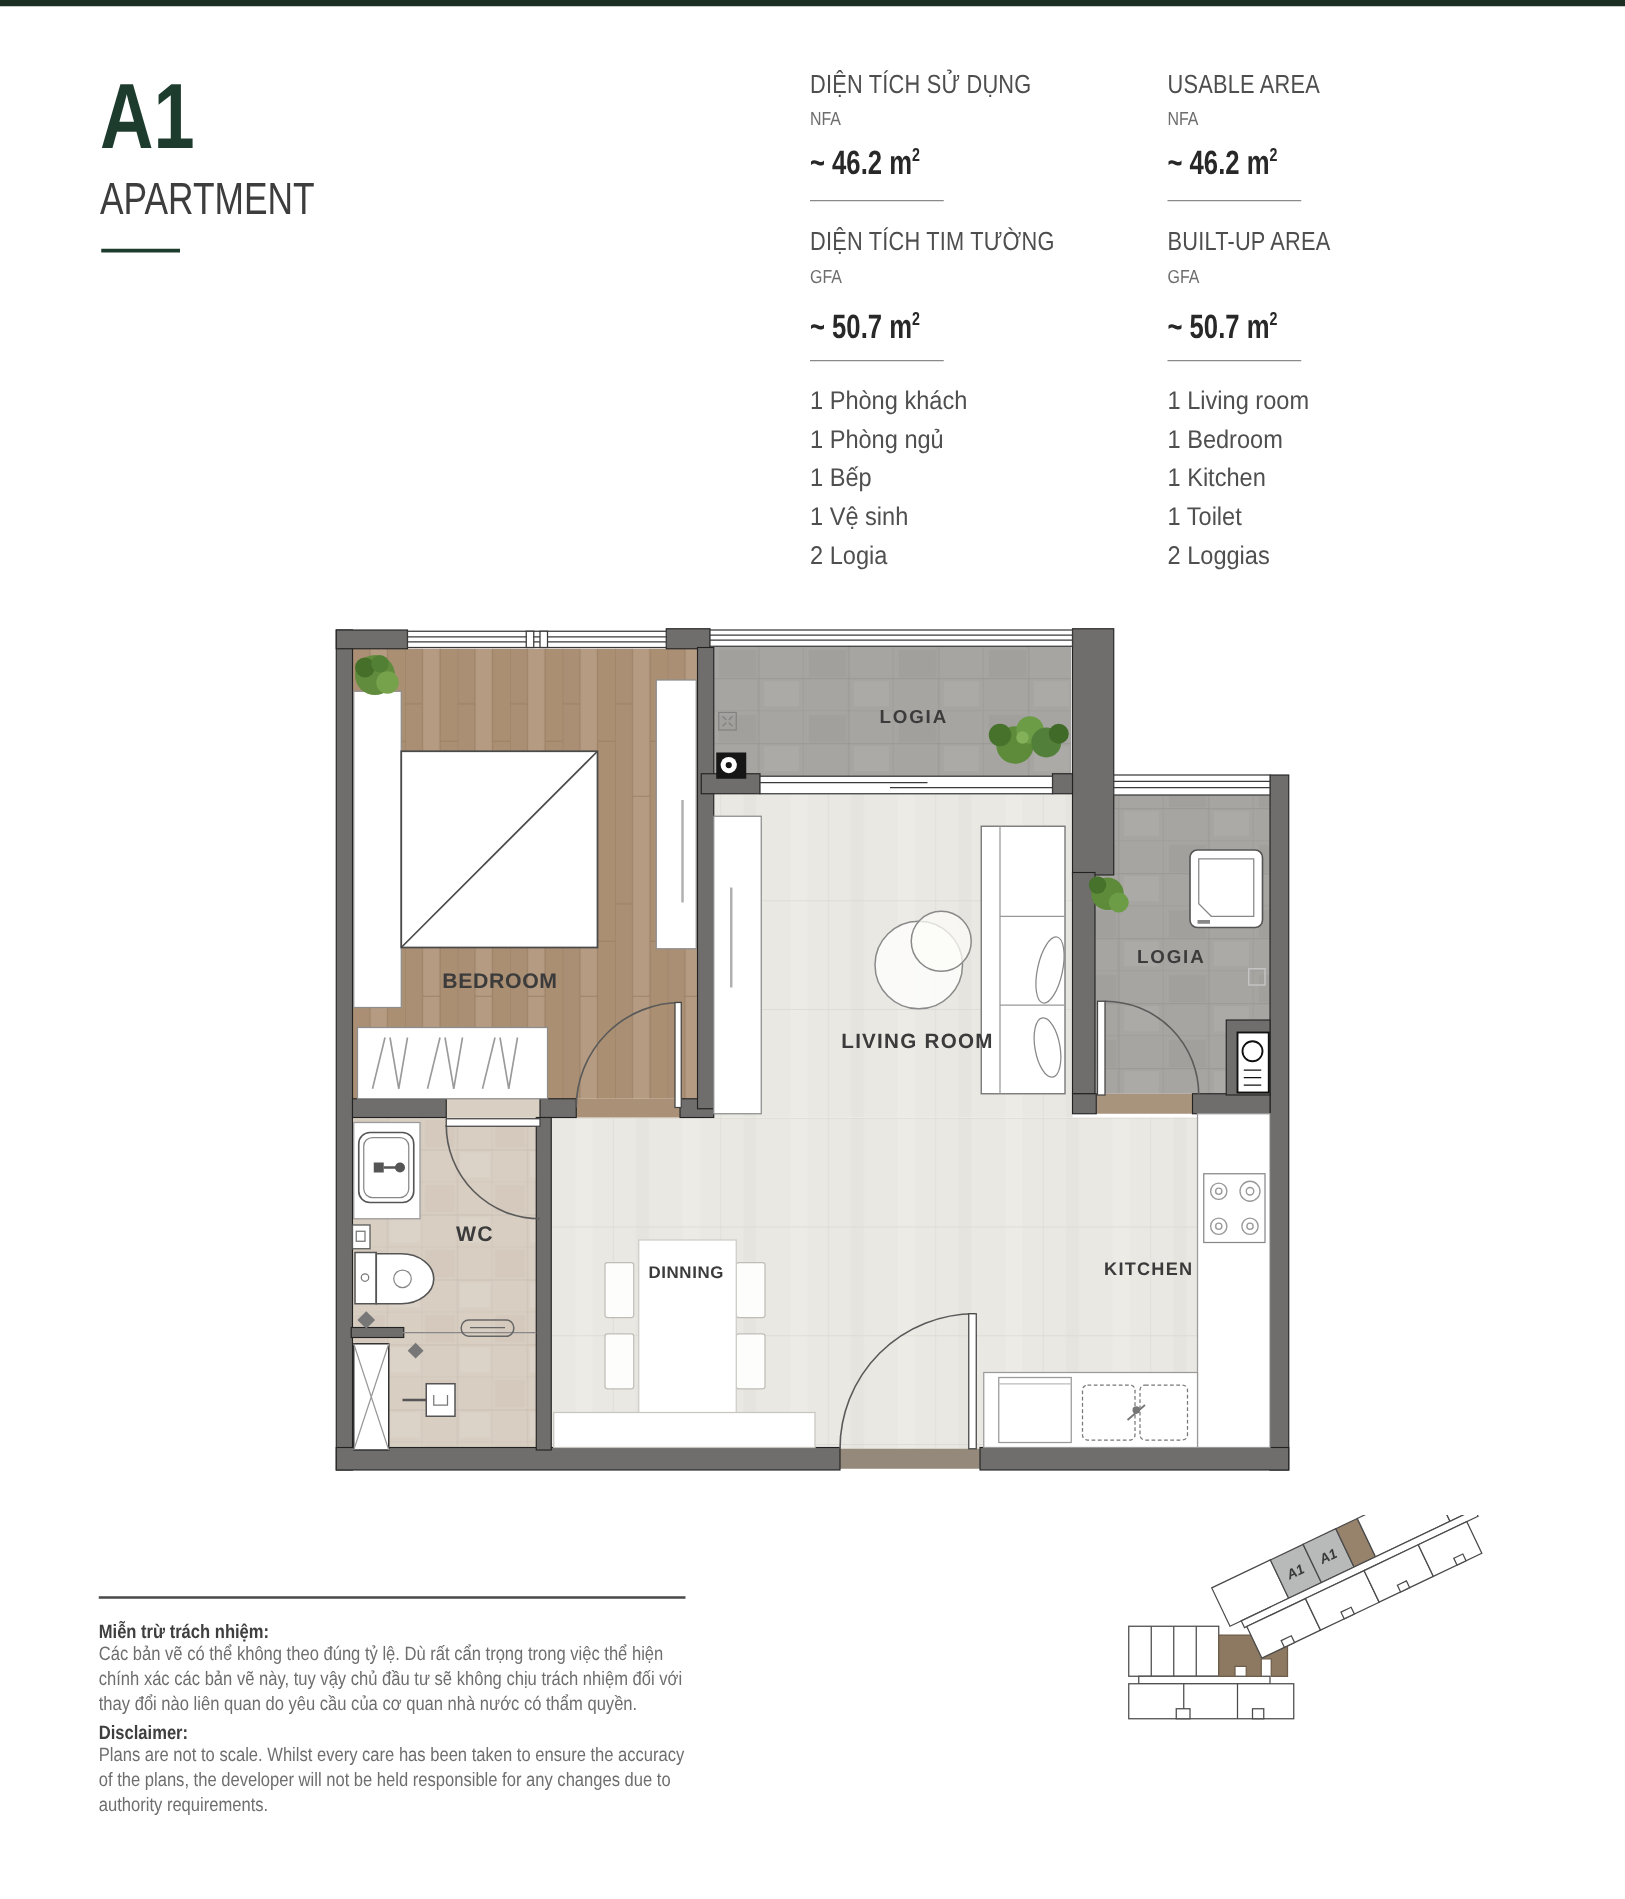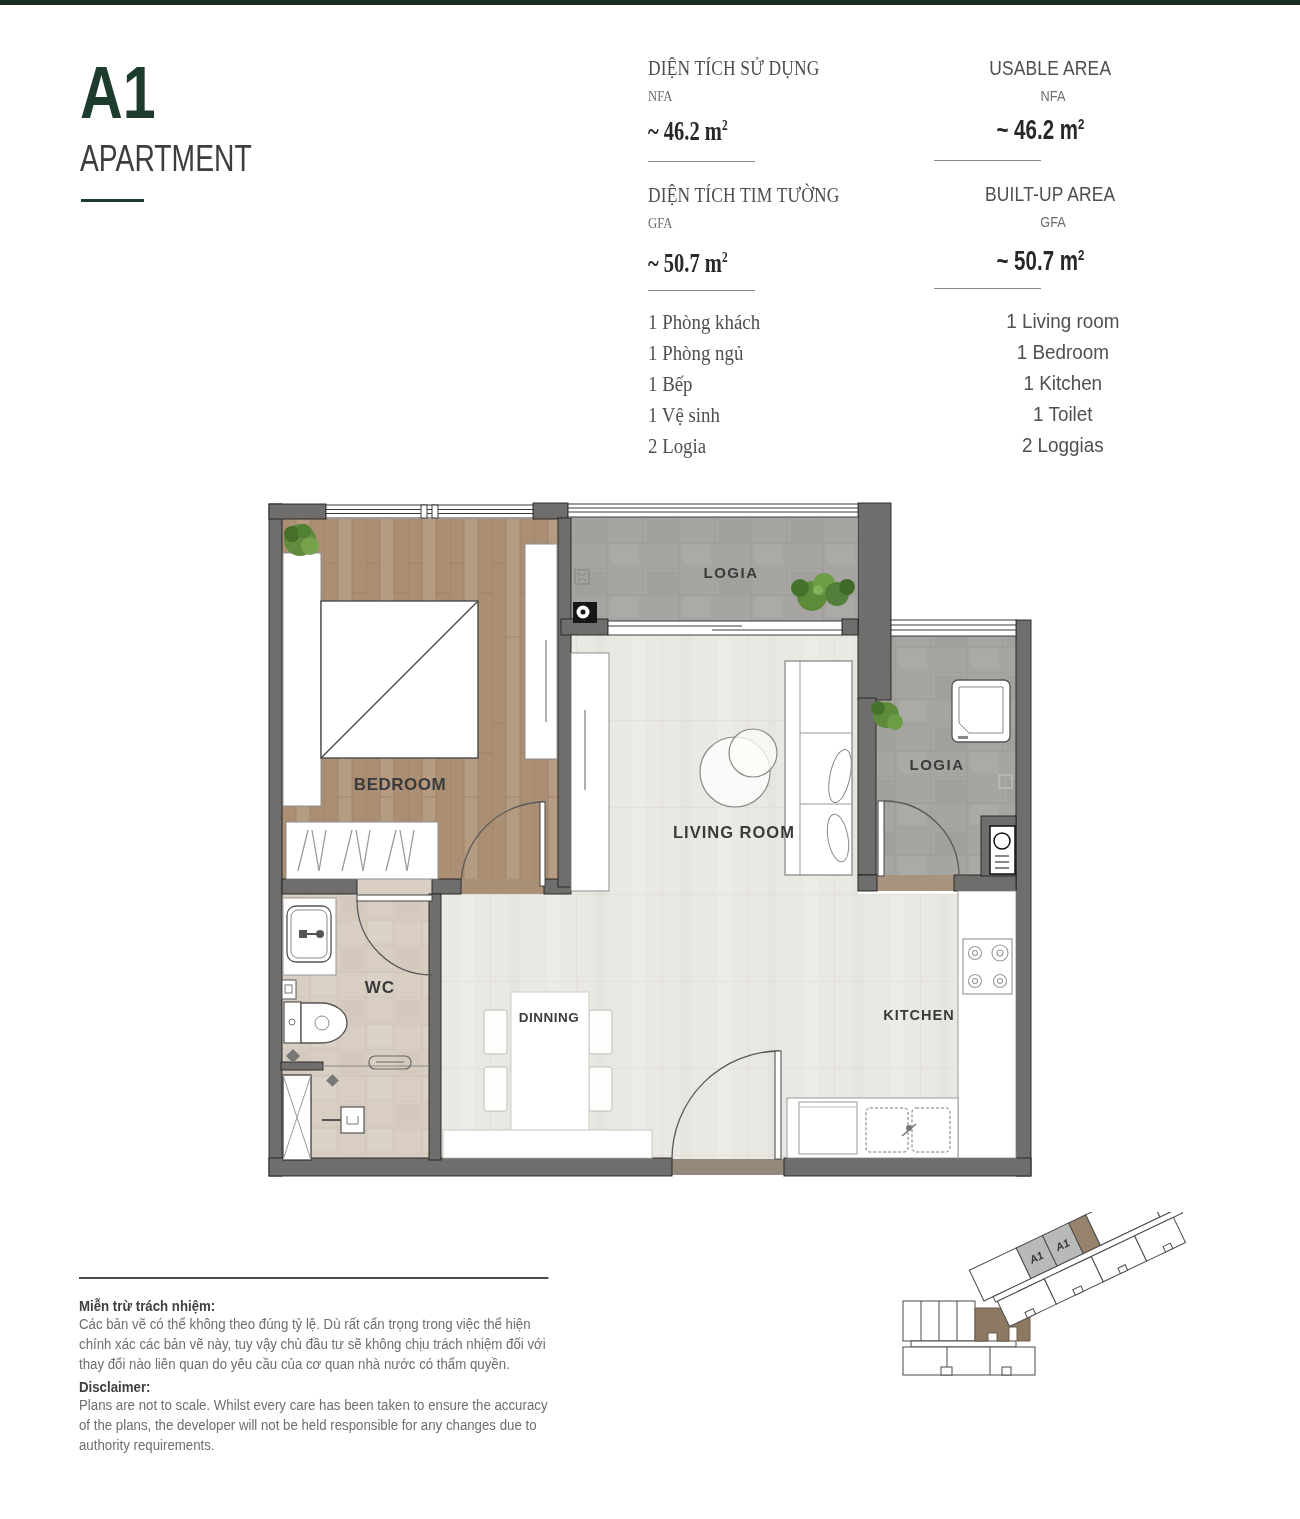--- a/index.html
+++ b/index.html
@@ -2,22 +2,22 @@
 <html><head>
 <meta charset="utf-8">
 <style>
   html,body{margin:0;padding:0;}
   body{width:1300px;height:1519px;background:#ffffff;font-family:"Liberation Sans",sans-serif;position:relative;overflow:hidden;}
   .topbar{position:absolute;left:0;top:0;width:1300px;height:5px;background:#1b2e23;}
   .a1{position:absolute;left:80px;top:50px;font-size:74px;font-weight:bold;color:#1e3c2e;transform:scaleX(0.80);transform-origin:0 0;}
   .apt{position:absolute;left:80px;top:138px;font-size:36px;color:#3d3d3d;transform:scaleX(0.785);transform-origin:0 0;}
   .titleline{position:absolute;left:81px;top:199px;width:63px;height:3px;background:#1e3c2e;}
   .col{position:absolute;width:280px;}
-  .c1{left:648px;top:56px;font-family:Liberation Serif, serif;}
-  .c2{left:934px;top:56px;text-align:center;}
+  .c1{left:648px;top:56px;}
+  .c2{left:934px;top:56px;}
   .h1{font-size:21px;color:#4e4e4e;letter-spacing:0.2px;margin:0 0 7px 0;transform:scaleX(0.83);transform-origin:0 0;}
   .h2{font-size:15px;color:#6d6d6d;margin:0 0 11px 0;transform:scaleX(0.85);transform-origin:0 0;}
   .val{font-size:27px;font-weight:bold;color:#282828;margin:0;transform:scaleX(0.76);transform-origin:0 0;}
   .val sup{font-size:15px;}
   .rule{width:107px;height:1px;background:#8a8a8a;margin:14px 0 21px 0;}
   .h2b{margin-bottom:16px;}
   .ruleb{margin-top:11px;margin-bottom:16px;}
   .items{font-size:20.5px;color:#4f4f4f;line-height:31px;margin-top:2px;transform:scaleX(0.92);transform-origin:0 0;}
   .disc{position:absolute;left:79px;top:1277px;width:555px;transform:scaleX(0.855);transform-origin:0 0;}
   .discline{width:549px;height:2px;background:#4a4a4a;margin-bottom:18px;}

